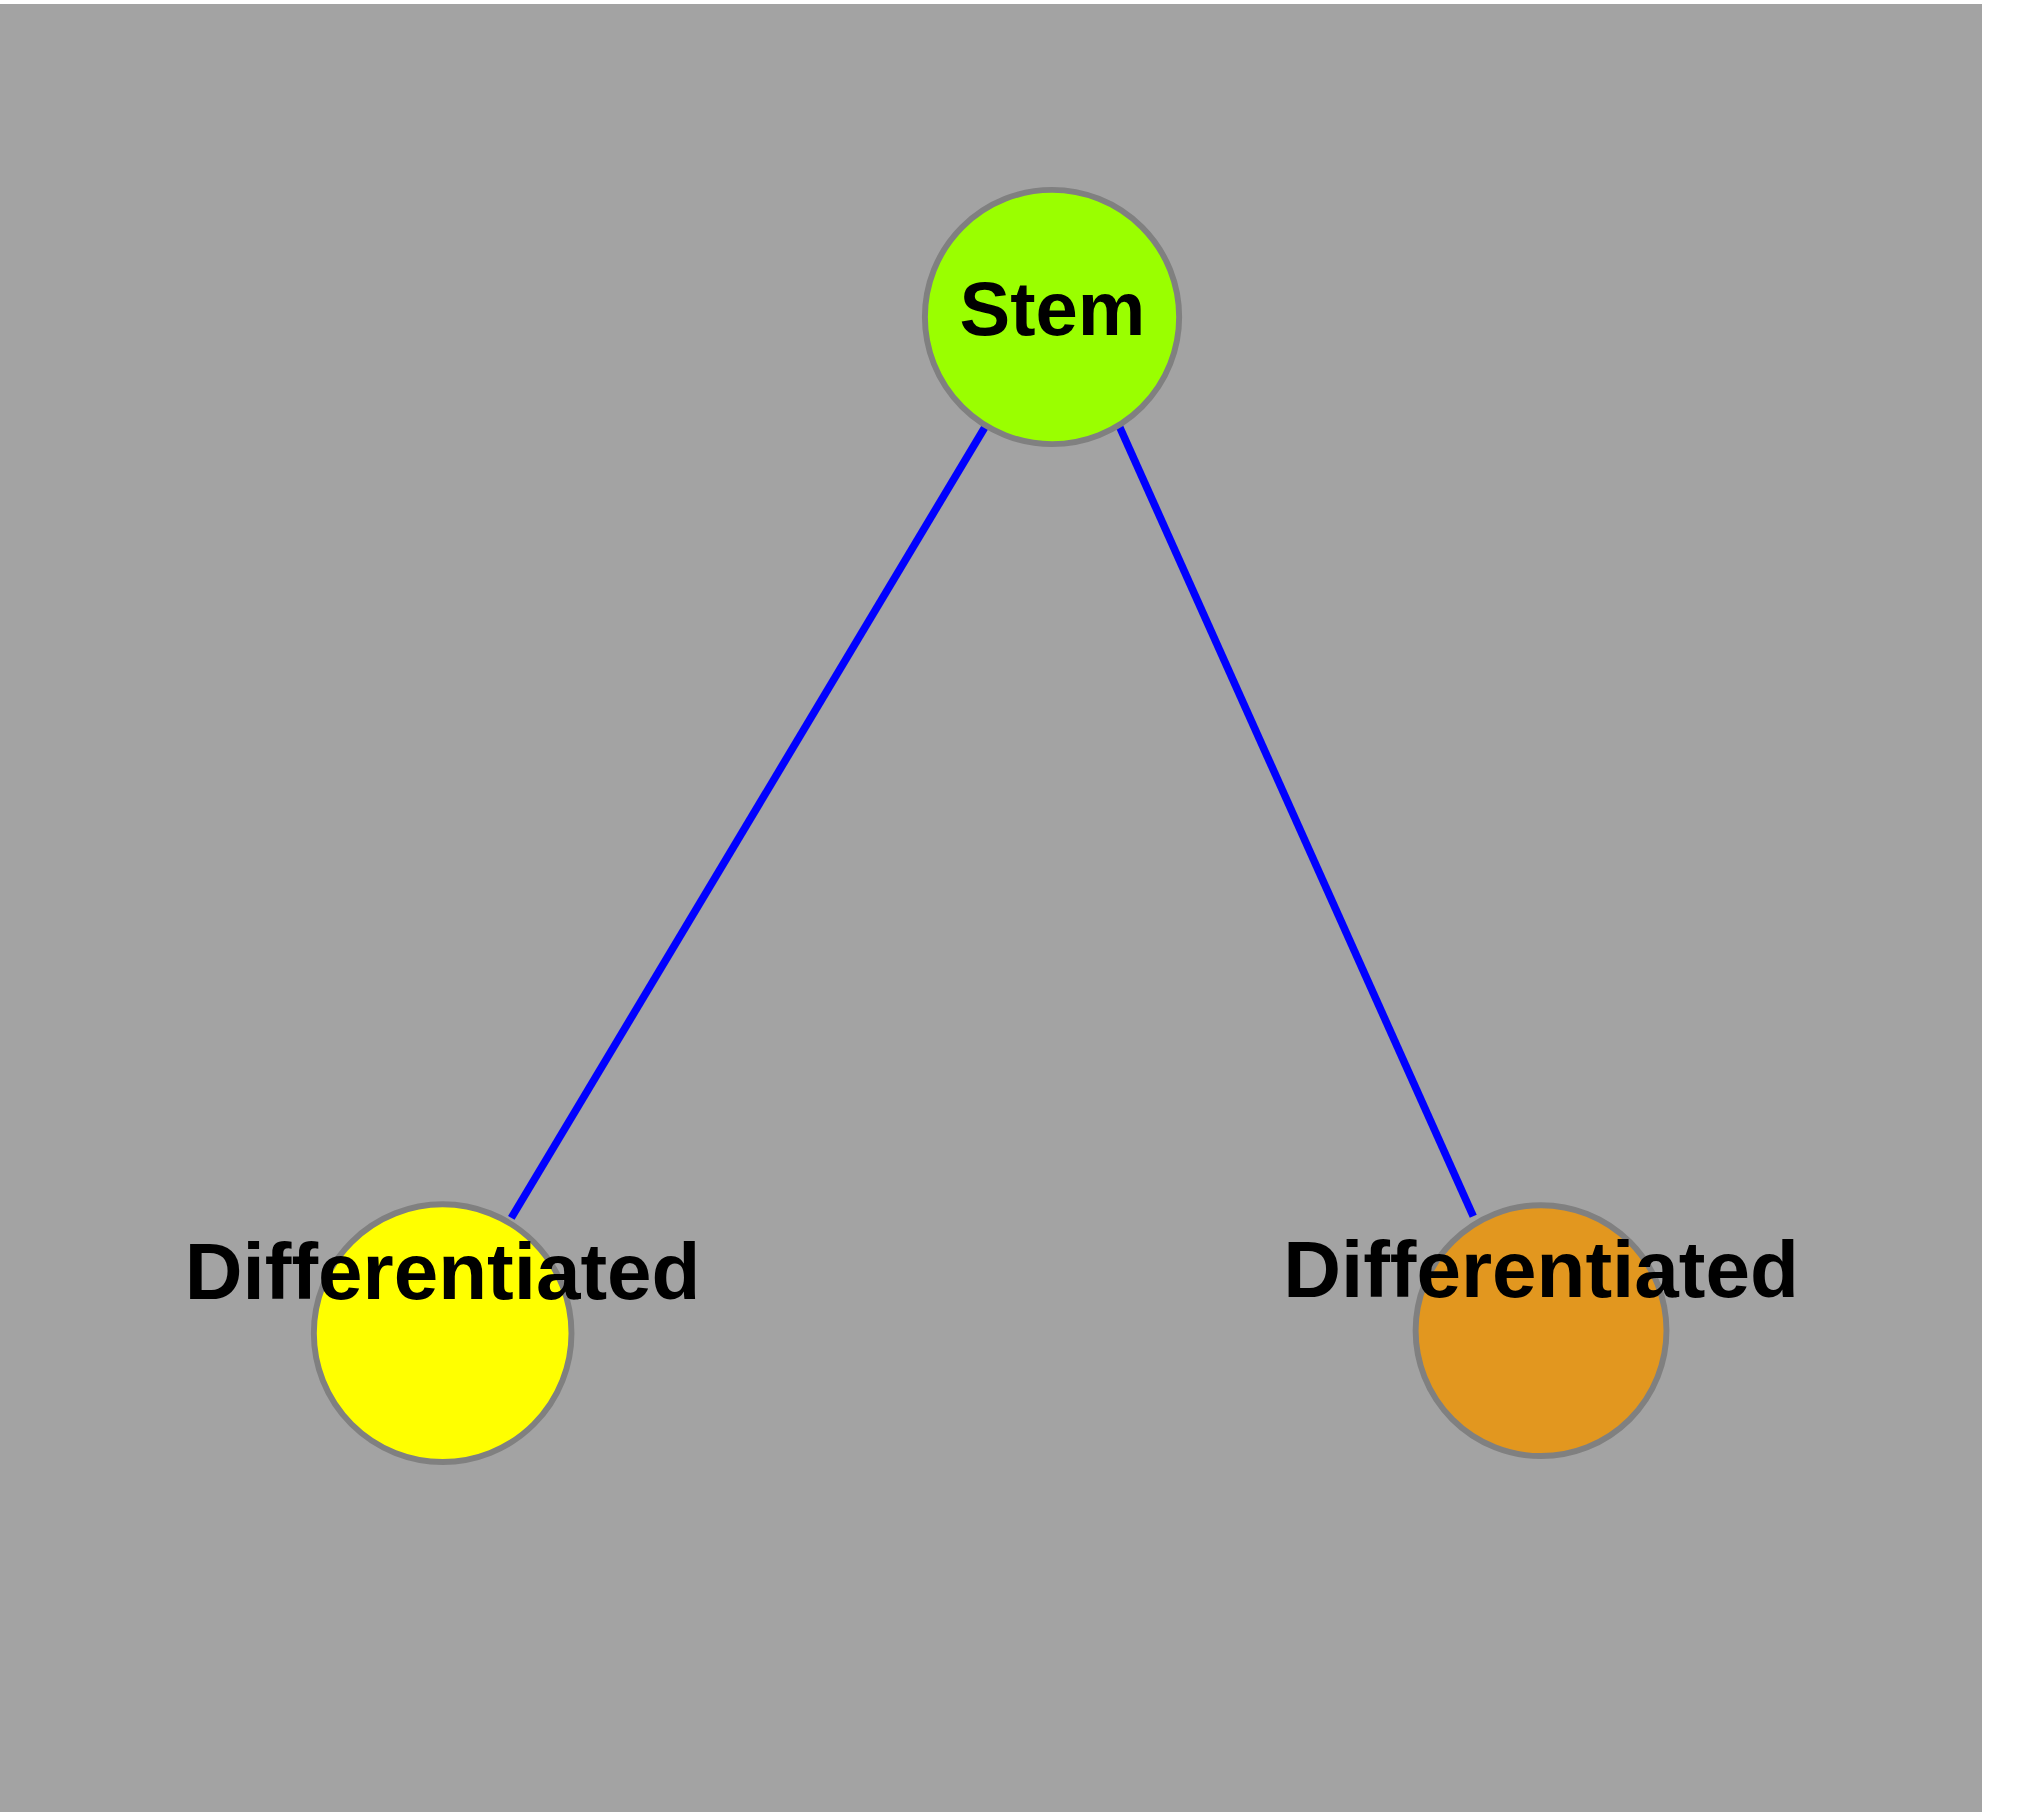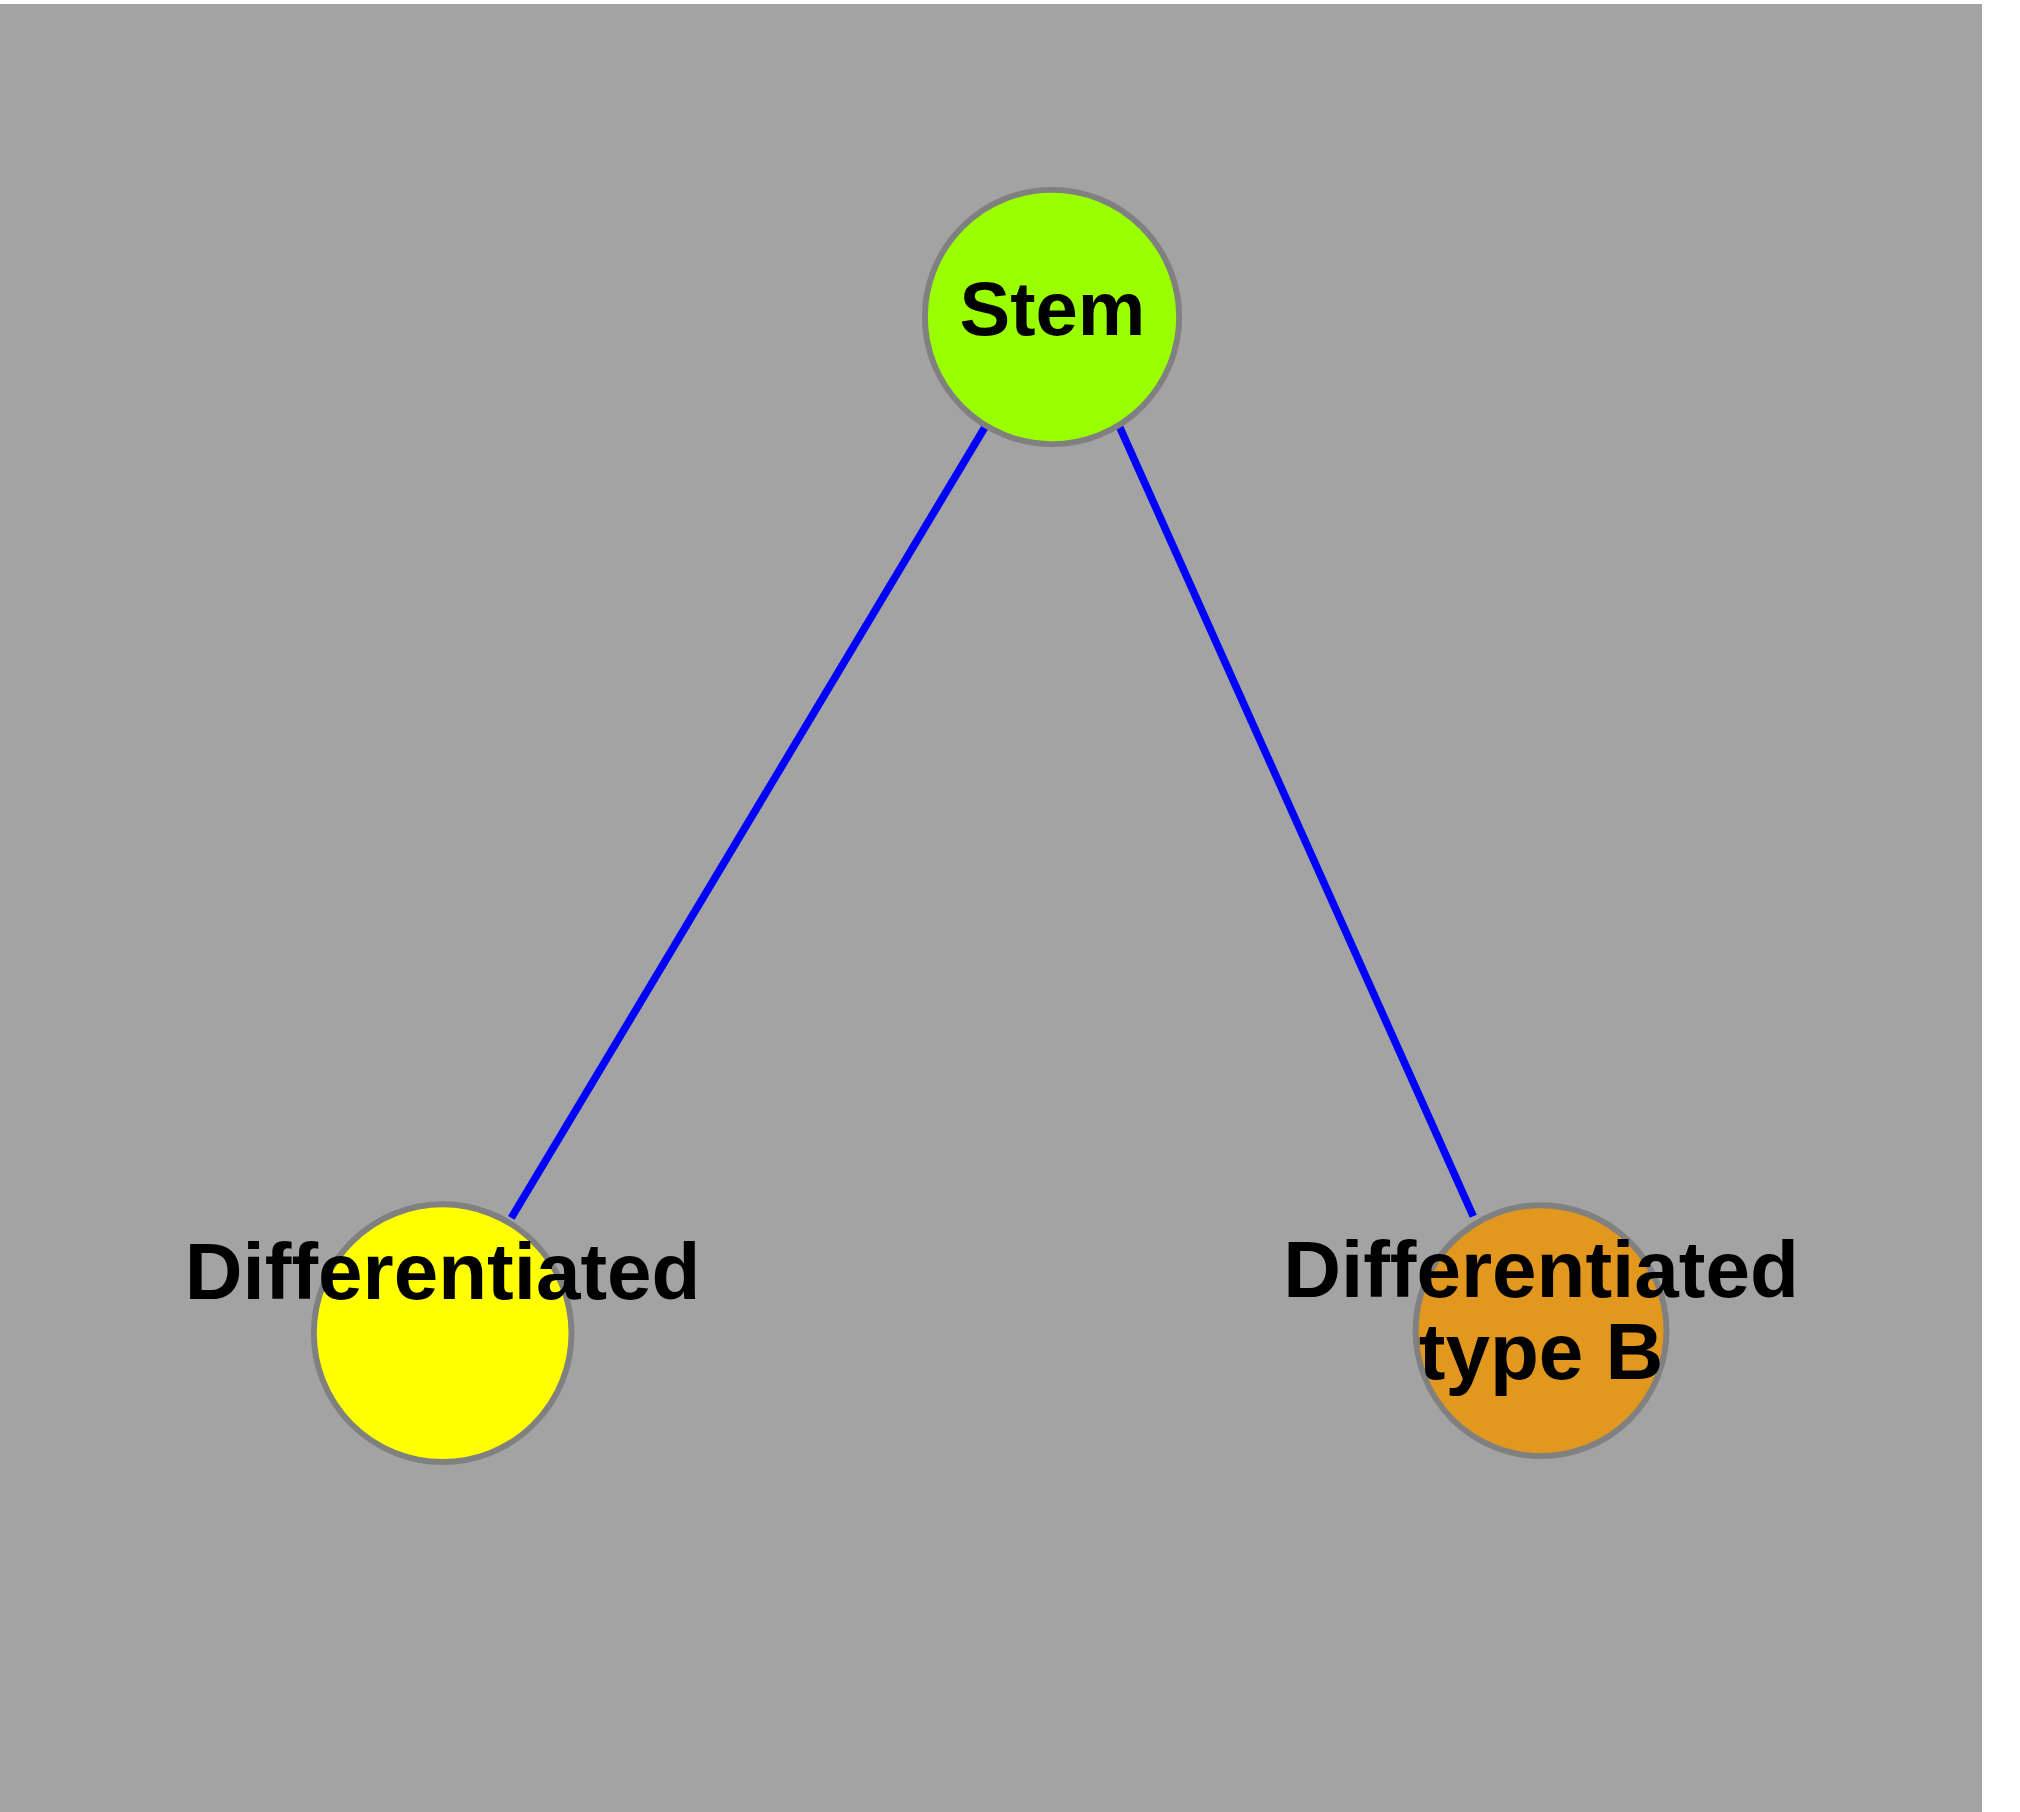--- a/index.html
+++ b/index.html
@@ -90,17 +90,16 @@
   <div id="label-stem" class="node-label">
     <div>Stem</div>
   </div>
 
   <div id="label-type-a" class="node-label">
     <div>Differentiated</div>
   </div>
 
   <div id="label-type-b" class="node-label">
     <div>Differentiated</div>
-    <div>type B</div>
   </div>
 
 </div>
 
 
 </body></html>

